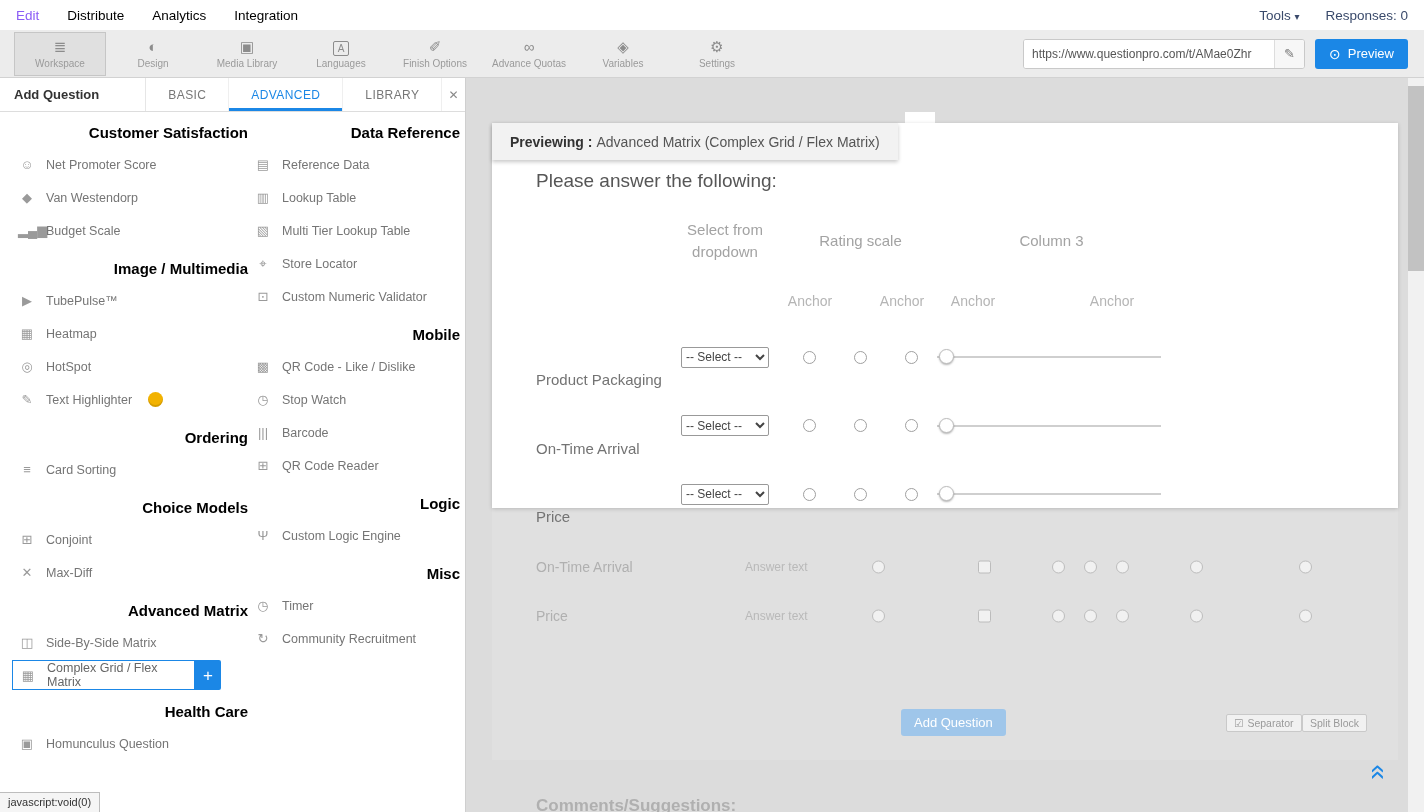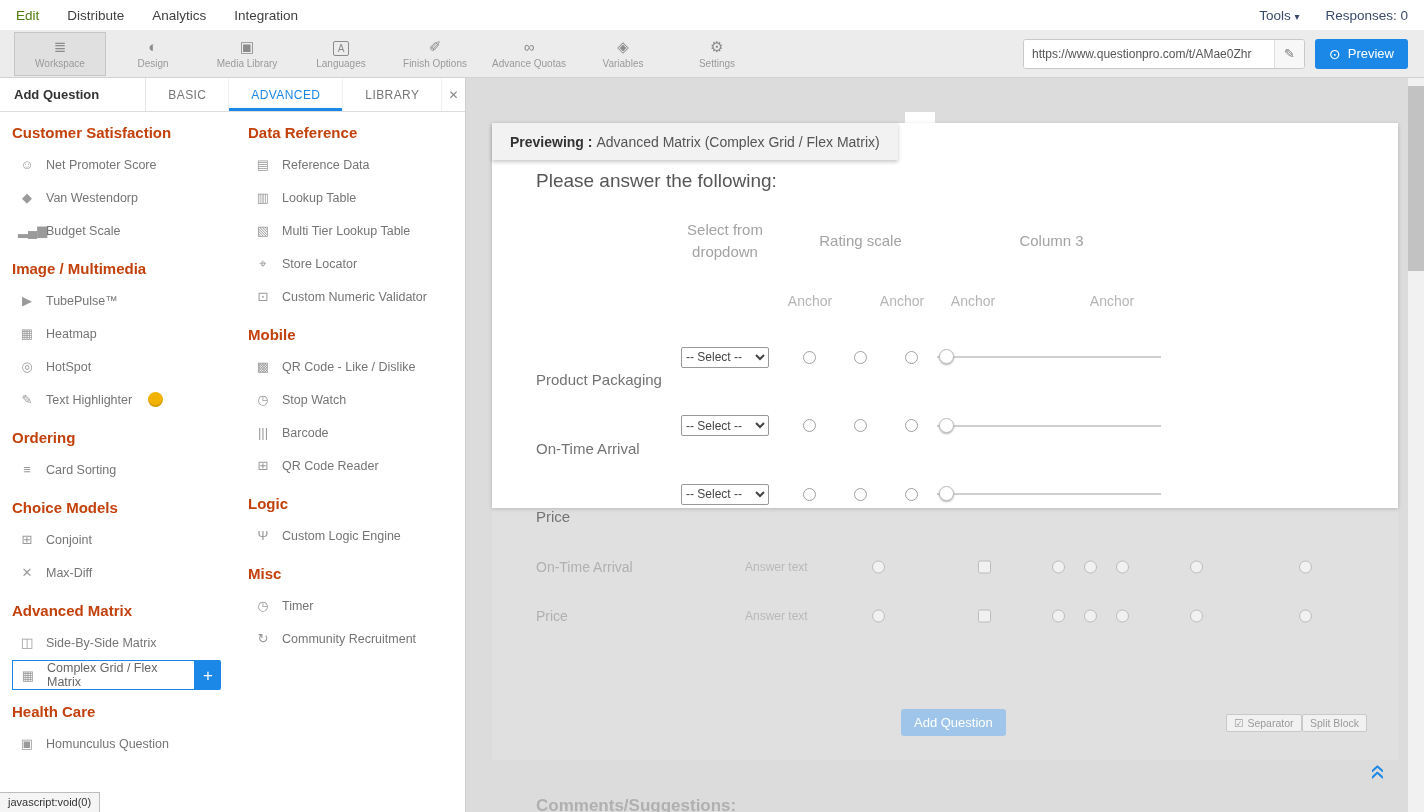--- a/index.html
+++ b/index.html
@@ -2,22 +2,22 @@
 <html><head>
 <meta charset="utf-8">
 <style>
   * { margin:0; padding:0; box-sizing:border-box; }
   html,body { width:1424px; height:812px; overflow:hidden; background:#fff;
     font-family:"Liberation Sans","DejaVu Sans",sans-serif; }
 
   
   .top-nav { height:30px; display:flex; align-items:center; padding:0 16px; gap:28px;
     background:#fff; font-size:13.5px; }
-  .nav-link { color:#404040; cursor:pointer; }
-  .nav-link.active { color:#4d7c0f; }
+  .nav-link { color:#000000; cursor:pointer; }
+  .nav-link.active { color:#8b5cf6; }
   .nav-right { margin-left:auto; display:flex; gap:26px; align-items:center; }
   .nav-tools { color:#3a4a6b; }
   .nav-resp { color:#3a4a6b; }
   .caret { font-size:10px; }
 
   
   .toolbar { height:48px; background:#ececec; border-bottom:1px solid #d2d2d2;
     display:flex; align-items:center; padding-left:14px; }
   .tb-item { width:94px; display:flex; flex-direction:column; align-items:center; gap:3px;
     color:#9a9a9a; cursor:pointer; }
@@ -48,21 +48,21 @@
   .panel-title { display:flex; align-items:center; padding:0 14px; width:184px;
     font-size:13px; font-weight:bold; color:#333; border-right:1px solid #e6e6e6; }
   .tab { display:flex; align-items:center; padding:0 22px; color:#777; font-size:12px;
     letter-spacing:.4px; cursor:pointer; border-right:1px solid #efefef; }
   .tab.active { color:#1b87e6; box-shadow:inset 0 -3px 0 #1b87e6; }
   .close-btn { margin-left:auto; width:30px; display:flex; align-items:center; justify-content:center;
     color:#888; cursor:pointer; font-size:12px; }
   .panel-body { flex:1; display:flex; padding:8px 0 0 12px; overflow:hidden; }
   .col-left { width:236px; }
   .col-right { width:212px; }
-  .section h3 { font-size:15px; color:#c2410c; font-weight:700; margin:13px 0 7px; }
+  .section h3 { font-size:15px; color:#000000; font-weight:700; margin:13px 0 7px;text-align:right; }
   .section:first-child h3 { margin-top:4px; }
   .q-item { height:33px; display:flex; align-items:center; gap:10px; color:#757575;
     font-size:12.5px; cursor:pointer; padding-left:6px; }
   .q-icon { width:18px; text-align:center; color:#9a9a9a; font-size:13px; flex:0 0 18px; }
   .badge { width:15px; height:15px; border-radius:50%; background:#f2b200; margin-left:6px;
     box-shadow:inset 0 -2px 0 rgba(0,0,0,.12); }
   .sel-wrap { display:flex; height:30px; align-items:stretch; margin:1px 0; }
   .sel-box { flex:0 0 183px; border:1px solid #1b87e6; display:flex; align-items:center; gap:10px;
     padding-left:6px; color:#666; font-size:12.5px; cursor:pointer; background:#fff; }
   .plus-btn { width:26px; background:#1b87e6; color:#fff; border:none; font-size:17px;

